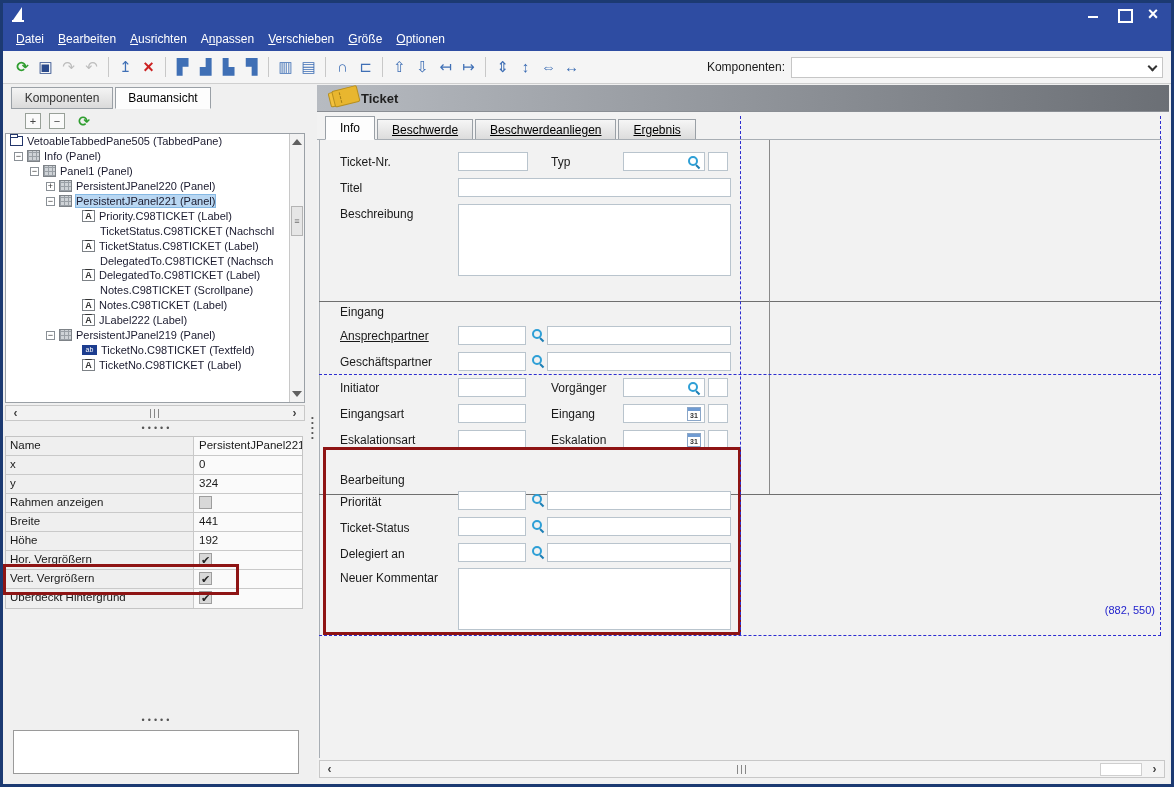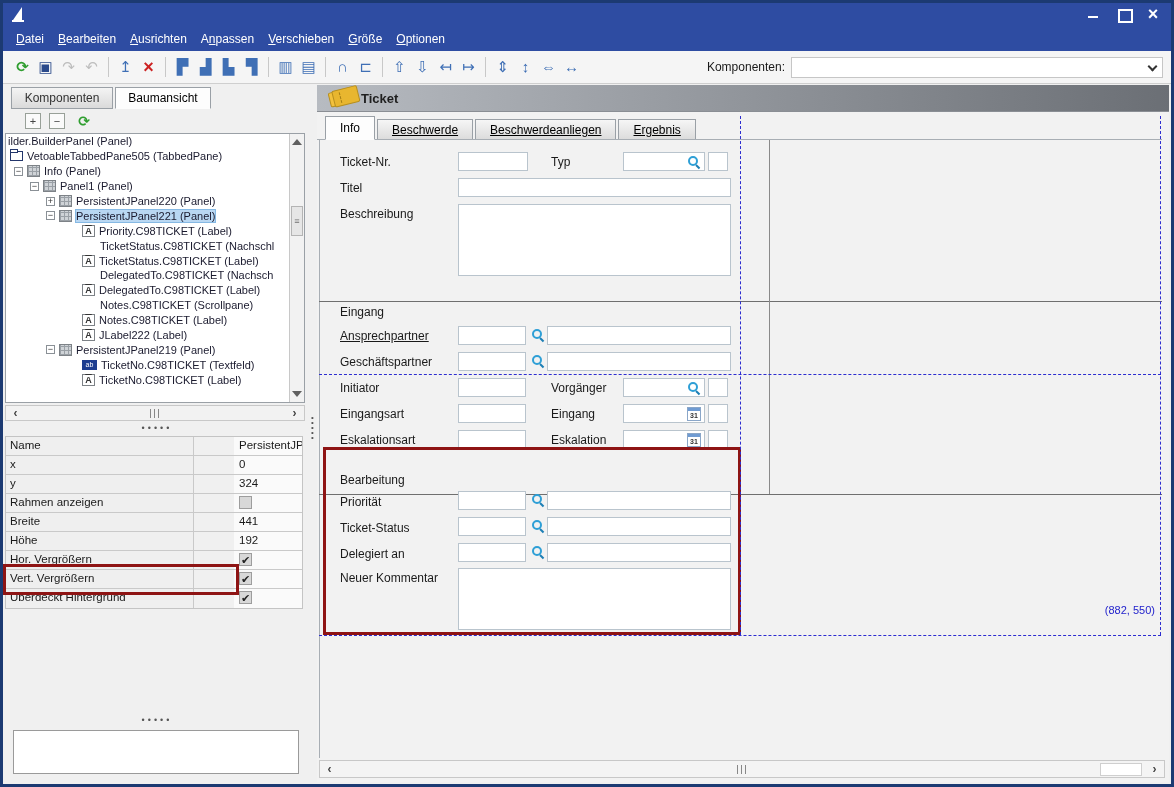--- a/index.html
+++ b/index.html
@@ -82,21 +82,21 @@
   .hs-l { left:2px; } .hs-r { right:2px; }
   .hs-l::before { content:"‹"; } .hs-r::before { content:"›"; }
   .hs-grip { position:absolute; left:50%; top:3px; width:10px; height:9px; margin-left:-5px;
              background:repeating-linear-gradient(90deg,#888 0 1px,transparent 1px 4px); }
   .hs-box { position:absolute; right:22px; top:1px; width:42px; height:13px; background:#fff; border:1px solid #cfcfcf; }
 
   .dots-h { text-align:center; color:#555; font-size:9px; letter-spacing:3px; line-height:6px; }
   .split-h { position:absolute; left:0; width:100%; height:7px; cursor:row-resize; }
 
   .ptable { position:absolute; left:0; top:351px; width:298px; border:1px solid #c4c4c4; font-size:11.5px; }
-  .prow { display:flex; height:19px; border-bottom:1px solid #c9c9c9;gap:40px; }
+  .prow { display:flex; height:19px; border-bottom:1px solid #c9c9c9; }
   .prow:last-child { border-bottom:none; }
   .pcell-l { width:188px; background:#efefef; border-right:1px solid #c9c9c9; padding:2px 4px; color:#1a1a1a;
              white-space:nowrap; overflow:hidden; }
   .pcell-v { flex:1; background:#fafafa; padding:2px 5px; color:#1a1a1a; white-space:nowrap; overflow:hidden; }
   .cbx { display:inline-block; width:13px; height:13px; background:#d8d8d8; border:1px solid #9d9d9d;
          font-size:11px; line-height:12px; text-align:center; color:#222; font-weight:bold; }
 
   .desc-panel { position:absolute; left:8px; bottom:8px; width:286px; height:44px; background:#fff; border:1px solid #9a9a9a; }
 
   
@@ -206,23 +206,20 @@
 
   <div class="left-panel">
     <div class="lp-tab inactive" style="left:6px; width:102px;">Komponenten</div>
     <div class="lp-tab active" style="left:110px; width:96px;">Baumansicht</div>
 
     <span class="lp-toolbtn" style="left:20px;">+</span>
     <span class="lp-toolbtn" style="left:44px;">−</span>
     <span class="lp-refresh" style="left:70px;">⟳</span>
 
     <div class="tree">
-      <div class="trow" style="padding-left:2px;">
-          <span class="tlabel">ilder.BuilderPanel (Panel)</span>
-        </div>
       <div class="trow" style="padding-left:4px;">
           <span class="ic-folder"></span>
           <span class="tlabel">VetoableTabbedPane505 (TabbedPane)</span>
         </div>
       <div class="trow" style="padding-left:8px;">
           <span class="exp">−</span>
           <span class="ic-panel"></span>
           <span class="tlabel">Info (Panel)</span>
         </div>
       <div class="trow" style="padding-left:24px;">

